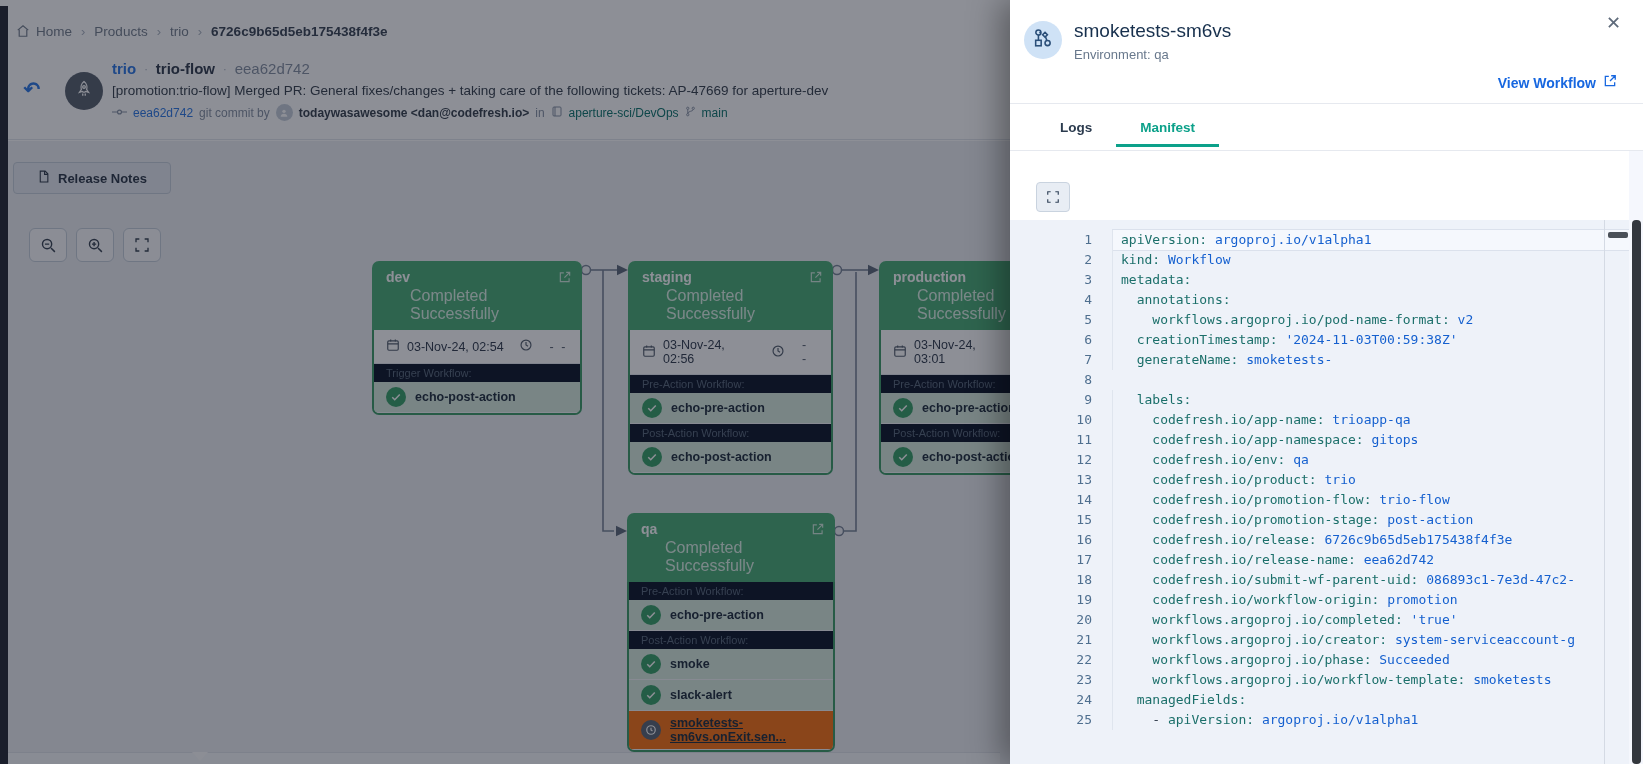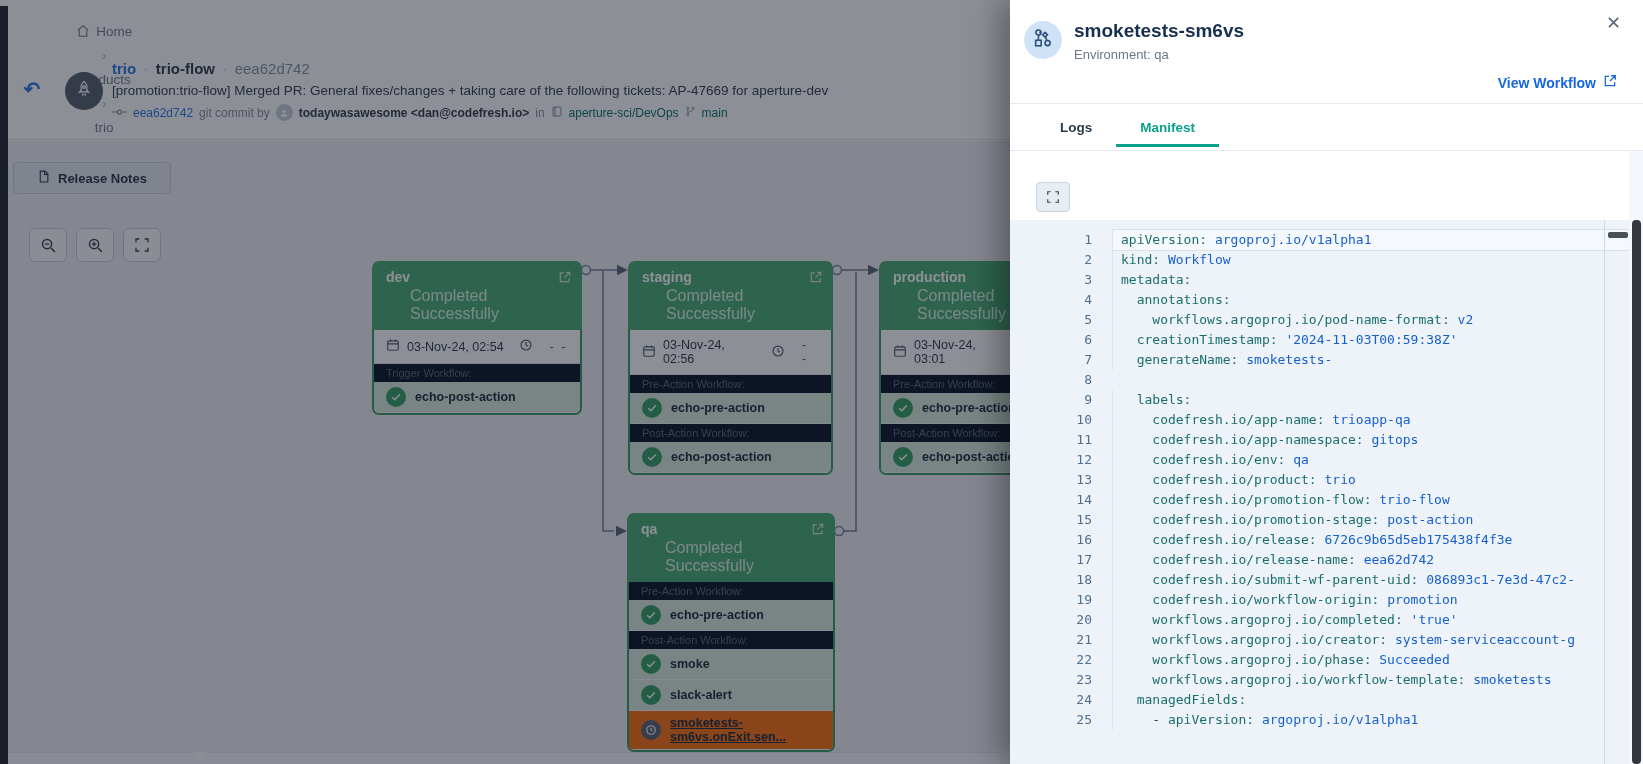--- a/index.html
+++ b/index.html
@@ -6,21 +6,21 @@
   html,body { background:#e9ebef; }
   .app{
     position:relative; width:1643px; height:764px; overflow:hidden;
     background:#ffffff; font-family:"Liberation Sans", sans-serif;
     -webkit-font-smoothing:antialiased;
   }
   
   .rail{position:absolute; left:0; top:6px; width:8px; height:758px; background:#262b36;}
   
   .hdr{position:absolute; left:8px; top:0; right:0; height:140px; background:#fff; border-bottom:1px solid #e2e6ec;}
-  .crumbs{position:absolute; left:8px; top:24px; display:flex; align-items:center; gap:9px; font-size:13.5px; color:#8792a3;flex-direction:column;}
+  .crumbs{position:absolute; left:8px; top:24px; display:flex; align-items:center; gap:9px; font-size:13.5px; color:#8792a3;}
   .crumbs .sep{color:#aab3c0; font-size:13px;}
   .crumbs .crumb{color:#76808f; cursor:pointer;}
   .crumbs .last{color:#3c4656; font-weight:600;}
   .backbtn{position:absolute; left:12px; top:78px; width:24px; height:24px; color:#2f7ae5; font-size:20px; line-height:22px; text-align:center; cursor:pointer; font-weight:700;}
   .rel-avatar{position:absolute; left:57px; top:72px; width:38px; height:38px; border-radius:50%; background:#59626f; display:flex; align-items:center; justify-content:center;}
   .rel-title{position:absolute; left:104px; top:60px; font-size:15px; display:flex; gap:8px; align-items:center;}
   .rel-title .prod{color:#2f7ae5; font-weight:700; cursor:pointer;}
   .rel-title .dot{color:#aab3c0; font-size:11px;}
   .rel-title .flow{color:#333e4f; font-weight:700;}
   .rel-title .sha{color:#8792a3;}
@@ -52,21 +52,21 @@
   .item{display:flex; align-items:center; gap:9px; padding:5px 12px; background:#d9ecdf; border-bottom:1px solid #f3f5f7; font-size:12.5px; font-weight:600; color:#22303f; cursor:pointer;}
   .item.pending{background:#f97316;text-decoration:underline;}
   .badge{width:20px; height:20px; border-radius:50%; background:#3aa169; flex:0 0 auto; display:flex; align-items:center; justify-content:center;}
   .badge.gray{background:#5b6775;}
   
   .overlay{position:absolute; left:0; top:0; width:1010px; height:764px; background:rgba(13,18,31,0.47); z-index:5;}
   
   .panel{position:absolute; left:1010px; top:0; width:633px; height:764px; background:#fff; z-index:10; box-shadow:-10px 0 30px rgba(0,0,0,.35);}
   .close{position:absolute; right:18px; top:8px; font-size:18px; color:#5f6b7b; cursor:pointer; padding:4px;}
   .p-avatar{position:absolute; left:14px; top:21px; width:38px; height:38px; border-radius:50%; background:#cfe2f6; display:flex; align-items:center; justify-content:center;}
-  .p-title{position:absolute; left:64px; top:20px; font-size:19px; font-weight:700; color:#17304d;}
+  .p-title{position:absolute; left:64px; top:20px; font-size:19px; font-weight:400; color:#17304d;}
   .p-sub{position:absolute; left:64px; top:47px; font-size:13px; color:#68788c;}
   .p-view{position:absolute; right:26px; top:74px; display:flex; align-items:center; gap:7px; color:#1767e0; font-size:14px; font-weight:700; cursor:pointer;}
   .p-div1{position:absolute; left:0; right:0; top:103px; height:1px; background:#e6e9ef;}
   .tabs{position:absolute; left:26px; top:104px; display:flex;}
   .tab{padding:16px 24px 12px 24px; font-size:13.5px; font-weight:700; color:#2b3b4e; cursor:pointer; position:relative;}
   .tab.active{color:#0ca18a;}
   .tab.active::after{content:""; position:absolute; left:0; right:0; bottom:0; height:3px; background:#0ca18a;}
   .p-div2{position:absolute; left:0; right:0; top:150px; height:1px; background:#e6e9ef;}
   .expandbtn{position:absolute; left:26px; top:182px; width:34px; height:30px; background:#e8edf4; border:1px solid #c9d3df; border-radius:4px; display:flex; align-items:center; justify-content:center; color:#33445a; cursor:pointer;}
   

